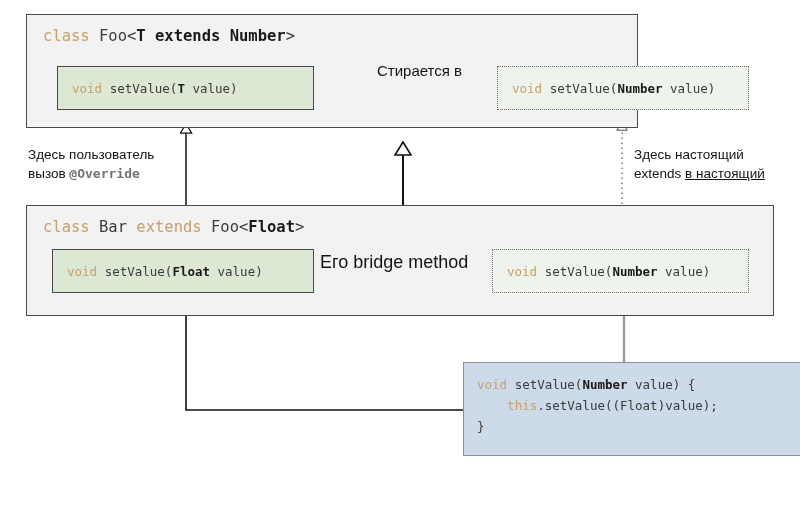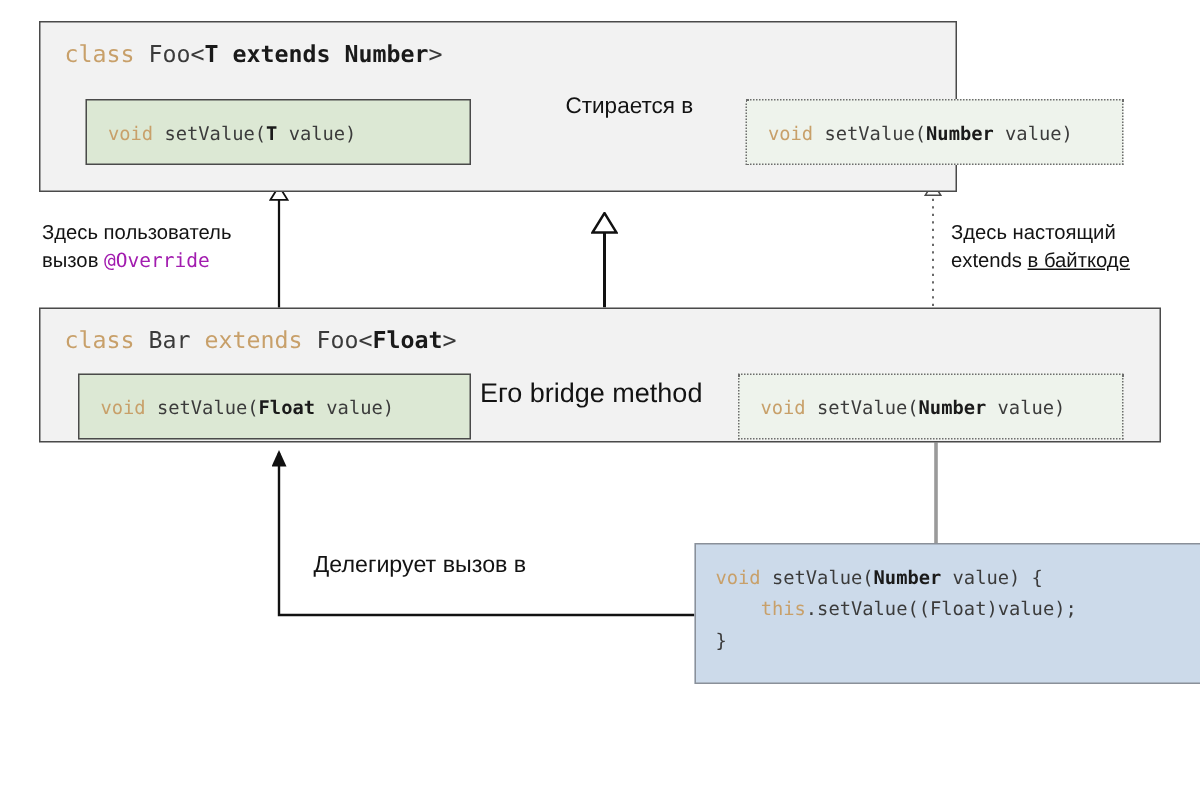--- a/index.html
+++ b/index.html
@@ -27,21 +27,21 @@
   }
 
   
   .class-box {
     position: absolute;
     background: #f2f2f2;
     border: 1.4px solid #4a4a4a;
     box-sizing: border-box;
   }
   #class-foo  { left: 26px;  top: 14px;  width: 612px; height: 114px; text-align: right; }
-  #class-bar  { left: 26px;  top: 205px; width: 748px; height: 90px; }
+  #class-bar  { left: 26px;  top: 205px; width: 748px; height: 111px; }
 
   .class-sig {
     position: absolute;
     left: 16px;
     top: 12px;
     font-family: "DejaVu Sans Mono", "Liberation Mono", monospace;
     font-size: 15.5px;
     color: #3b3b3b;
     white-space: pre;
     letter-spacing: 0px;
@@ -113,22 +113,22 @@
     line-height: 19px;
     color: #131313;
     white-space: pre;
   }
   #note-override { left: 28px;  top: 145px; }
   #note-bytecode { left: 634px; top: 145px; text-align: left; }
   .uline { text-decoration: underline; }
   .mono-ann {
     font-family: "DejaVu Sans Mono", "Liberation Mono", monospace;
     font-size: 13px;
-    font-weight: normal;
-    color: #a21caf;
+    font-weight: bold;
+    color: #737373;
   }
 </style>
 </head>
 <body>
 
 <div id="stage">
 
   <svg class="layer" viewBox="0 0 800 524">
     <defs>
       <marker id="solidArrow" markerWidth="10" markerHeight="8" refX="9" refY="4" orient="auto" markerUnits="userSpaceOnUse">
@@ -199,21 +199,20 @@
   <div class="method-box solid" id="m-bar-src"><span class="kw">void</span><span> setValue(</span><span class="b">Float</span><span> value)</span></div>
 
   <div class="method-box dotted" id="m-bar-era"><span class="kw">void</span><span> setValue(</span><span class="b">Number</span><span> value)</span></div>
 
   <div id="bridge-impl"><span class="kw">void</span><span> setValue(</span><span class="b">Number</span><span> value) {</span>
 <span>    </span><span class="kw">this</span><span>.setValue((Float)value);</span>
 <span>}</span></div>
 
   <div class="edge-label" id="lbl-erased">Стирается в</div>
   <div class="edge-label" id="lbl-bridge">Его bridge method</div>
-  <div class="edge-label" id="lbl-deleg">Делегирует вызов в</div>
 
   <div class="note" id="note-override"><span>Здесь пользователь</span>
 <span>вызов </span><span class="mono-ann">@Override</span></div>
 
   <div class="note" id="note-bytecode"><span>Здесь настоящий</span>
-<span>extends </span><span class="uline">в байткоде</span></div>
+<span>extends </span><span class="uline">в настоящий</span></div>
 
 </div>
 
 </body></html>

